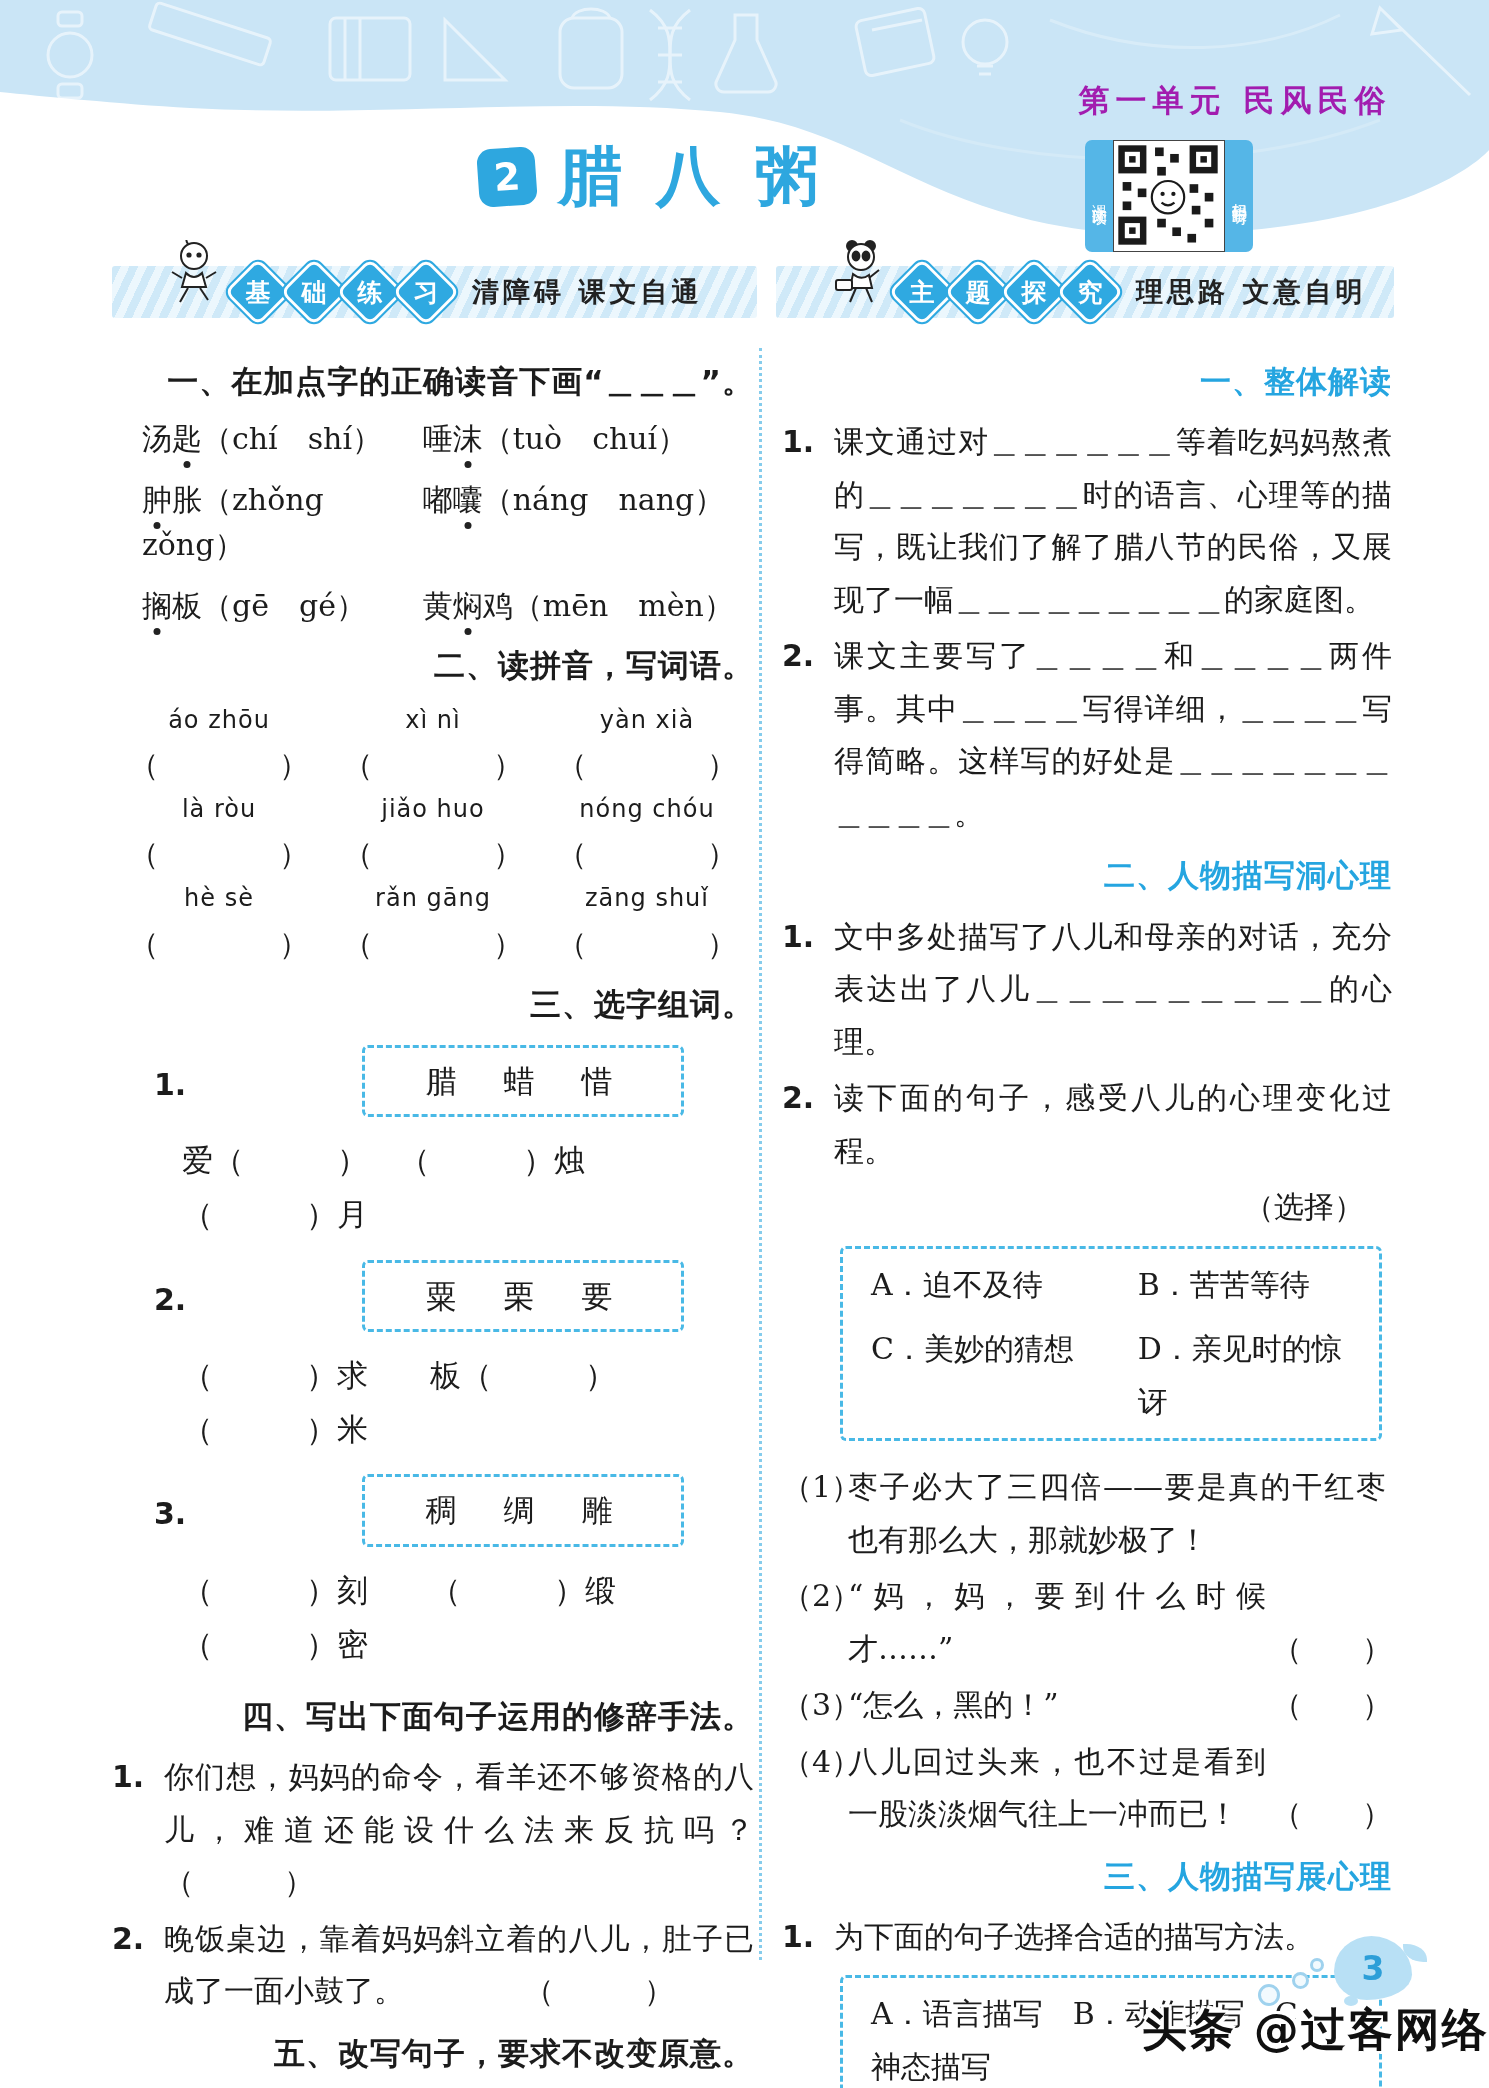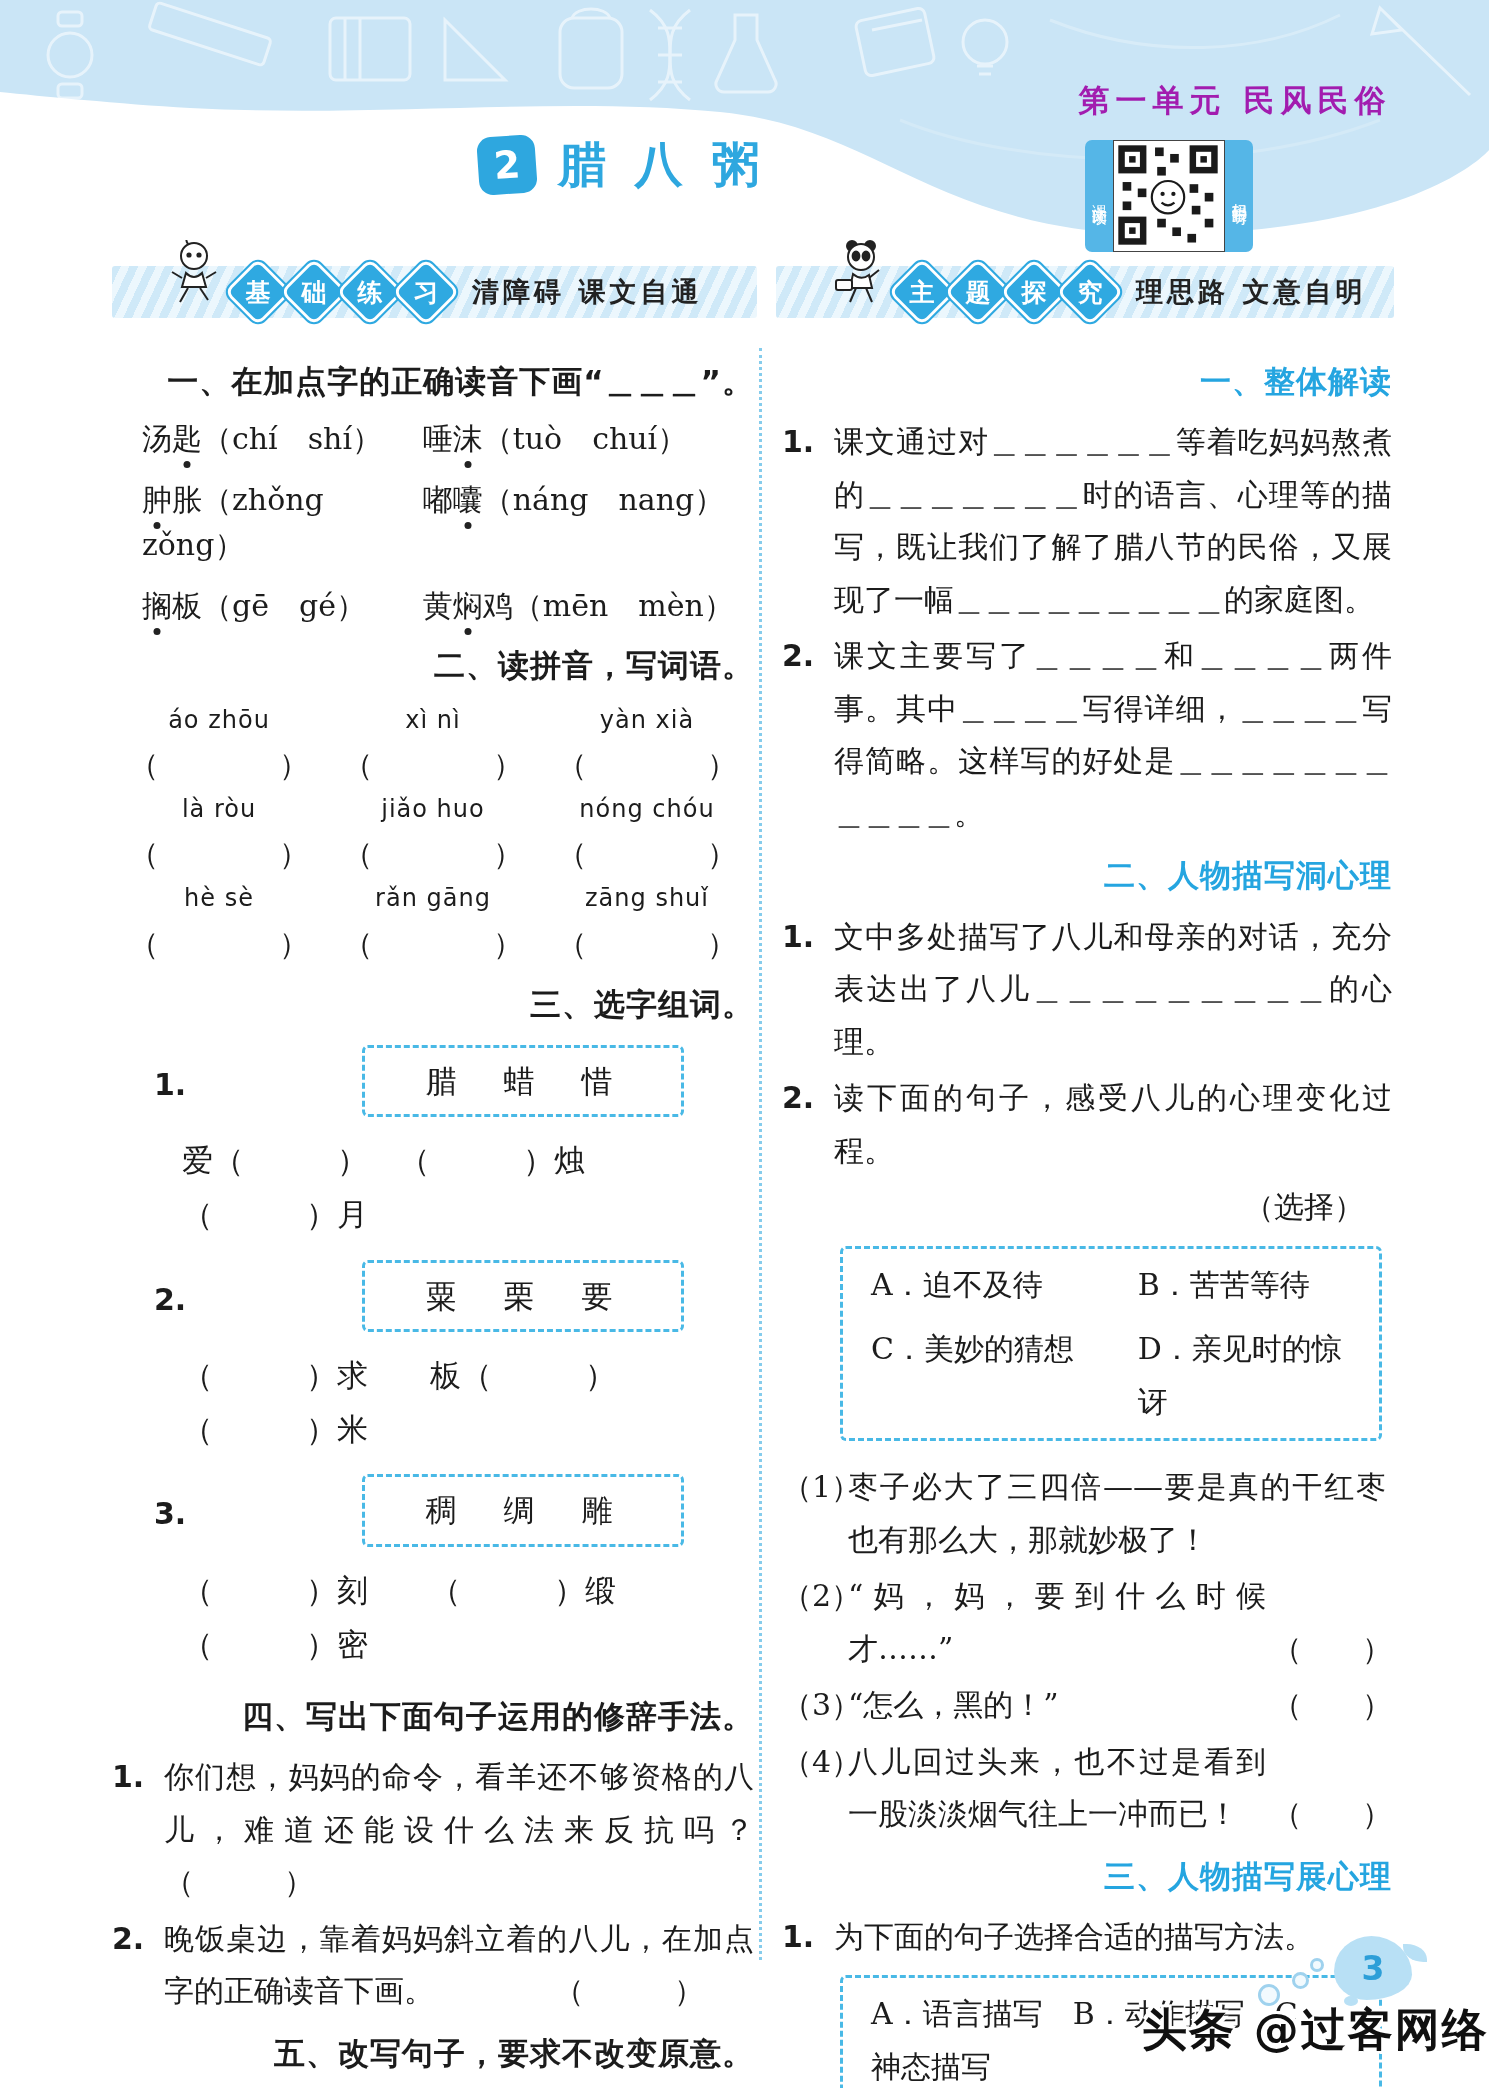--- a/index.html
+++ b/index.html
@@ -8,21 +8,21 @@
 
   
   .band{position:absolute;top:0;left:0;width:1489px;height:260px;pointer-events:none;}
   .unit-title{position:absolute;top:80px;left:1030px;width:410px;text-align:center;
               color:#a21caf;font-size:31px;font-weight:bold;letter-spacing:6px;}
 
   
   .title-row{position:absolute;top:133px;left:478px;display:flex;align-items:center;gap:22px;}
   .badge-num{width:58px;height:58px;background:#2ea7df;color:#fff;font-size:38px;font-weight:bold;
              display:flex;align-items:center;justify-content:center;border-radius:14px;transform:rotate(-4deg);}
-  .lesson-title{font-size:48px;font-weight:bold;color:#2ea7df;letter-spacing:6px;}
+  .lesson-title{font-size:64px;font-weight:bold;color:#2ea7df;letter-spacing:6px;}
 
   
   .qr-wrap{position:absolute;top:140px;left:1085px;display:flex;height:112px;}
   .qr-tab{width:28px;background:#55b6e7;color:#fff;font-size:15px;
           writing-mode:vertical-rl;text-orientation:upright;display:flex;align-items:center;justify-content:center;
           letter-spacing:2px;}
   .qr-tab.left{border-radius:7px 0 0 7px;}
   .qr-tab.right{border-radius:0 7px 7px 0;}
   .qr-code{width:112px;height:112px;background:#fff;border:1px solid #444;box-sizing:border-box;}
 
@@ -320,21 +320,21 @@
     </div>
     <div class="s3-line">（　　　）刻　　（　　　）缎　（　　　）密</div>
 
     <div class="sec-title">四、写出下面句子运用的修辞手法。</div>
     <div class="qitem">
       <span class="qnum">1.</span>
       <span class="qtext">你们想，妈妈的命令，看羊还不够资格的八儿，难道还能设什么法来反抗吗？（　　　）</span>
     </div>
     <div class="qitem">
       <span class="qnum">2.</span>
-      <span class="qtext">晚饭桌边，靠着妈妈斜立着的八儿，在加点字的正确读音下画。　　　　（　　　）</span>
+      <span class="qtext">晚饭桌边，靠着妈妈斜立着的八儿，肚子已成了一面小鼓了。　　　　（　　　）</span>
     </div>
 
     <div class="sec-title">五、改写句子，要求不改变原意。</div>
 
   </div>
 
   <div class="col col-right">
 
     <div class="sec-title blue">一、整体解读</div>
     <div class="qitem">

